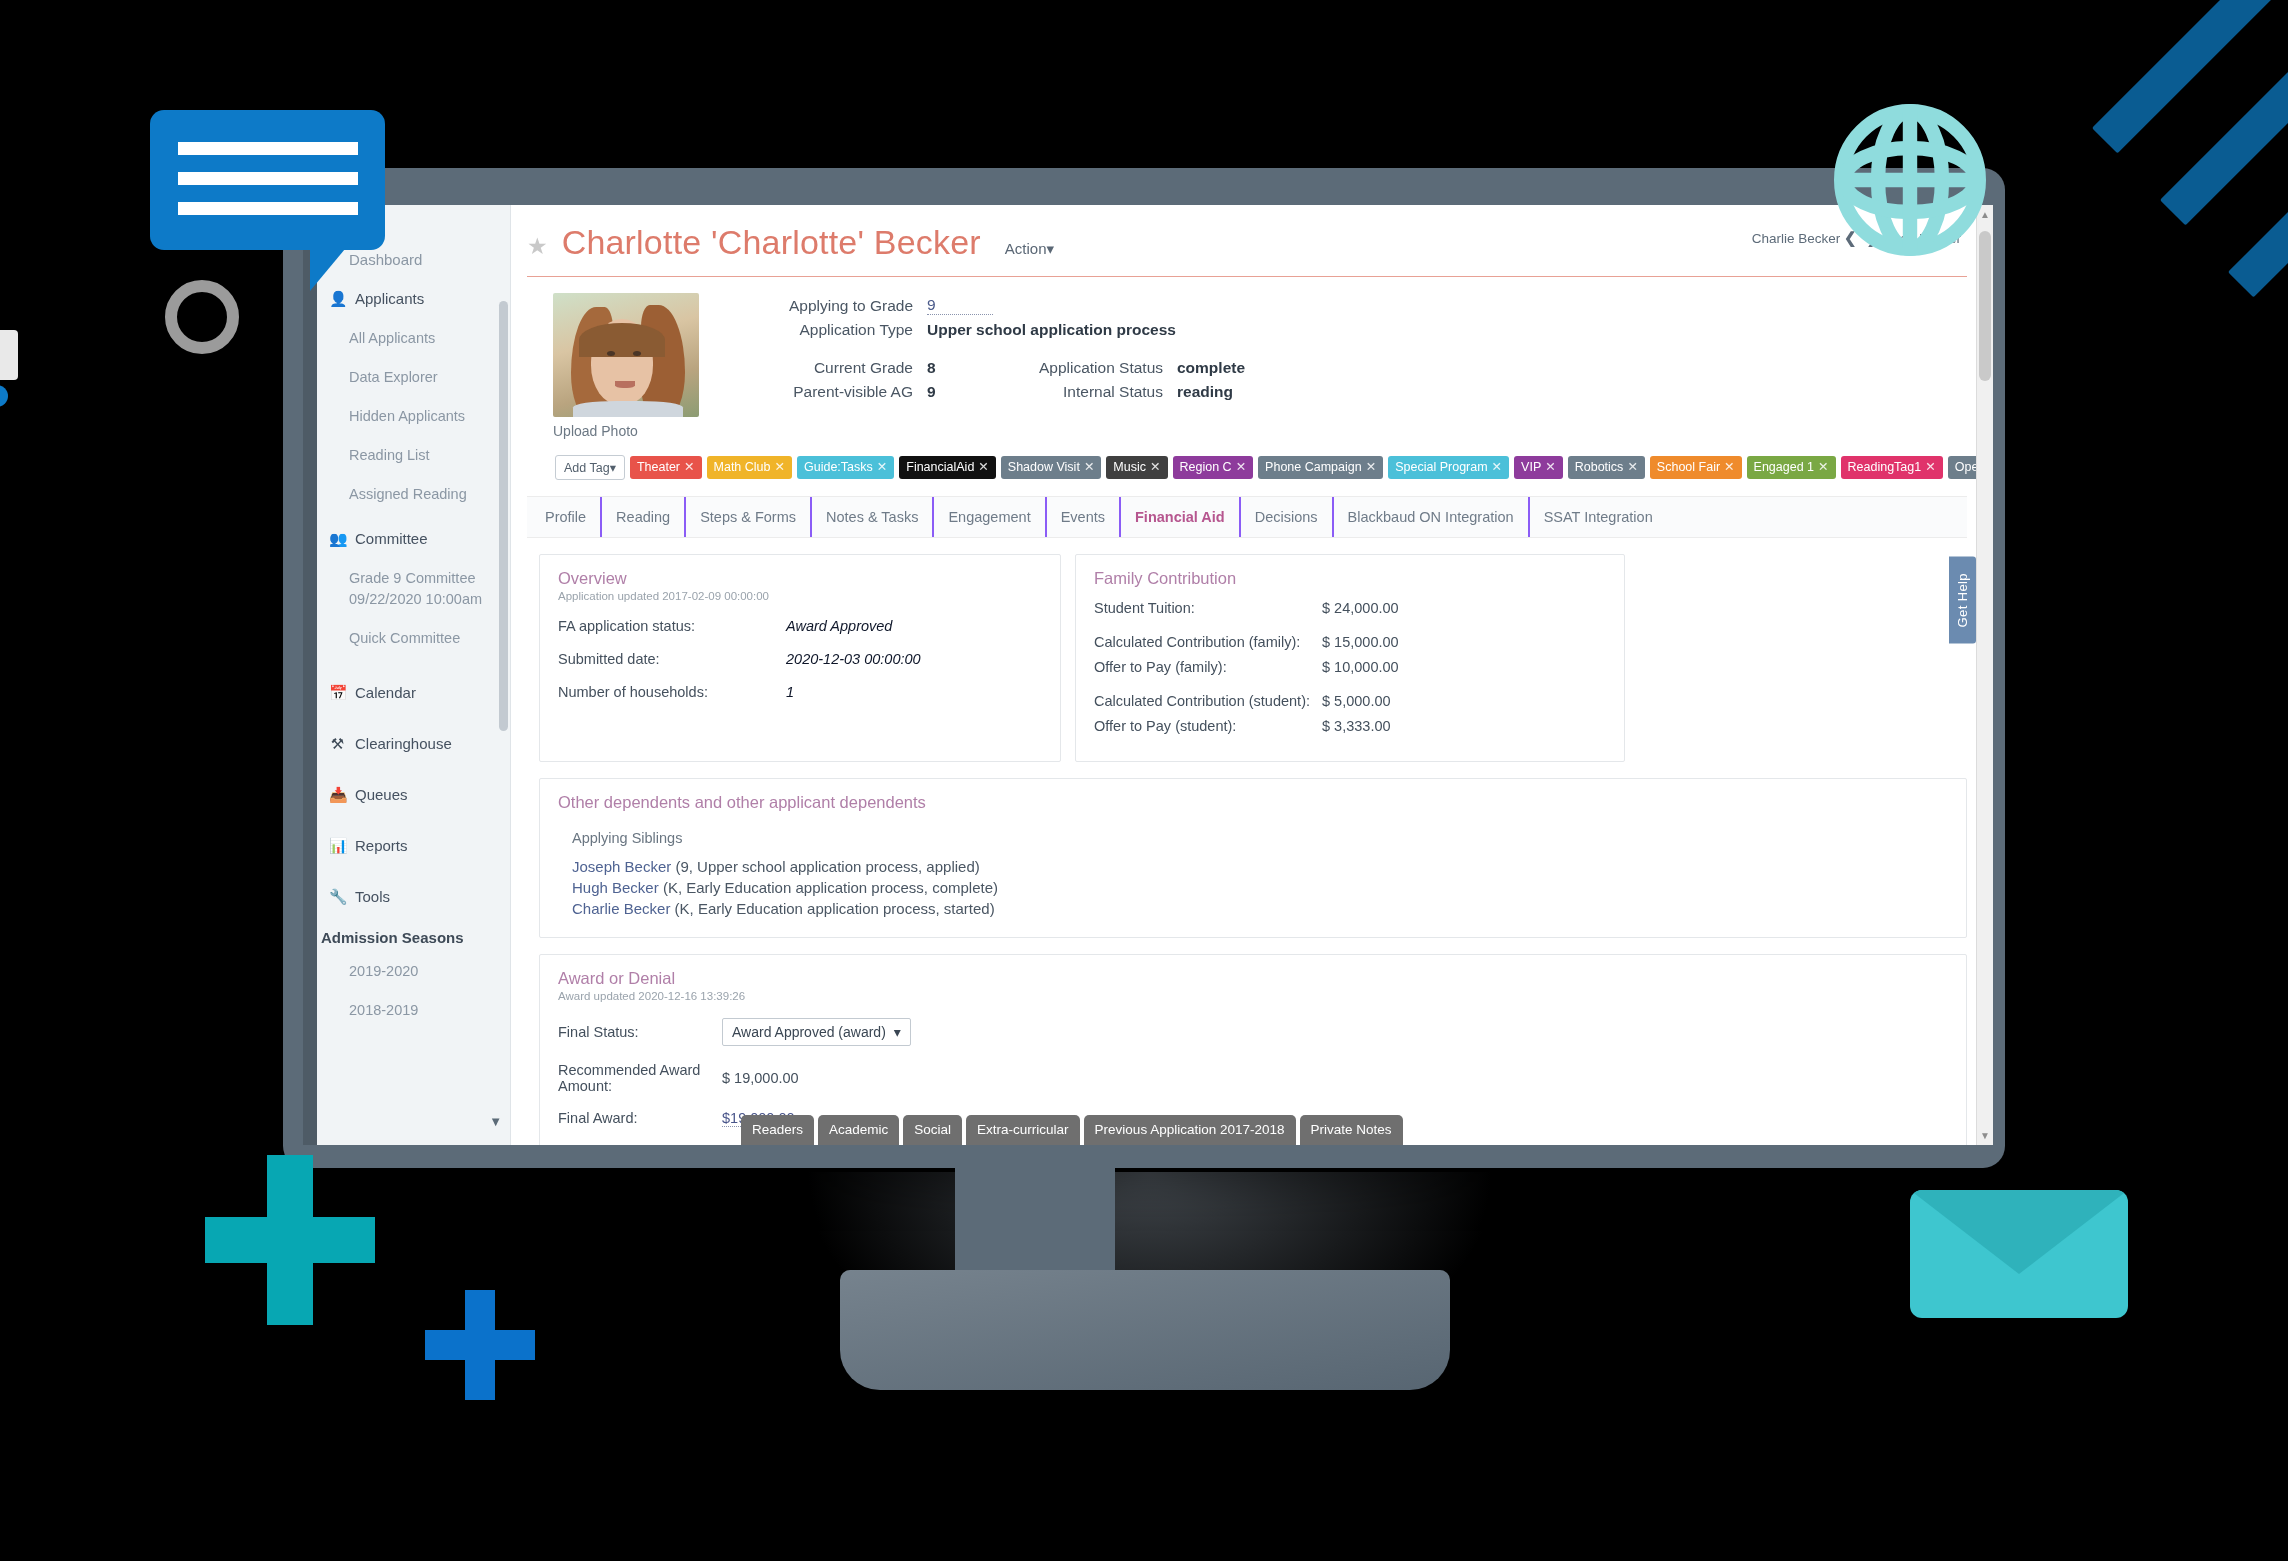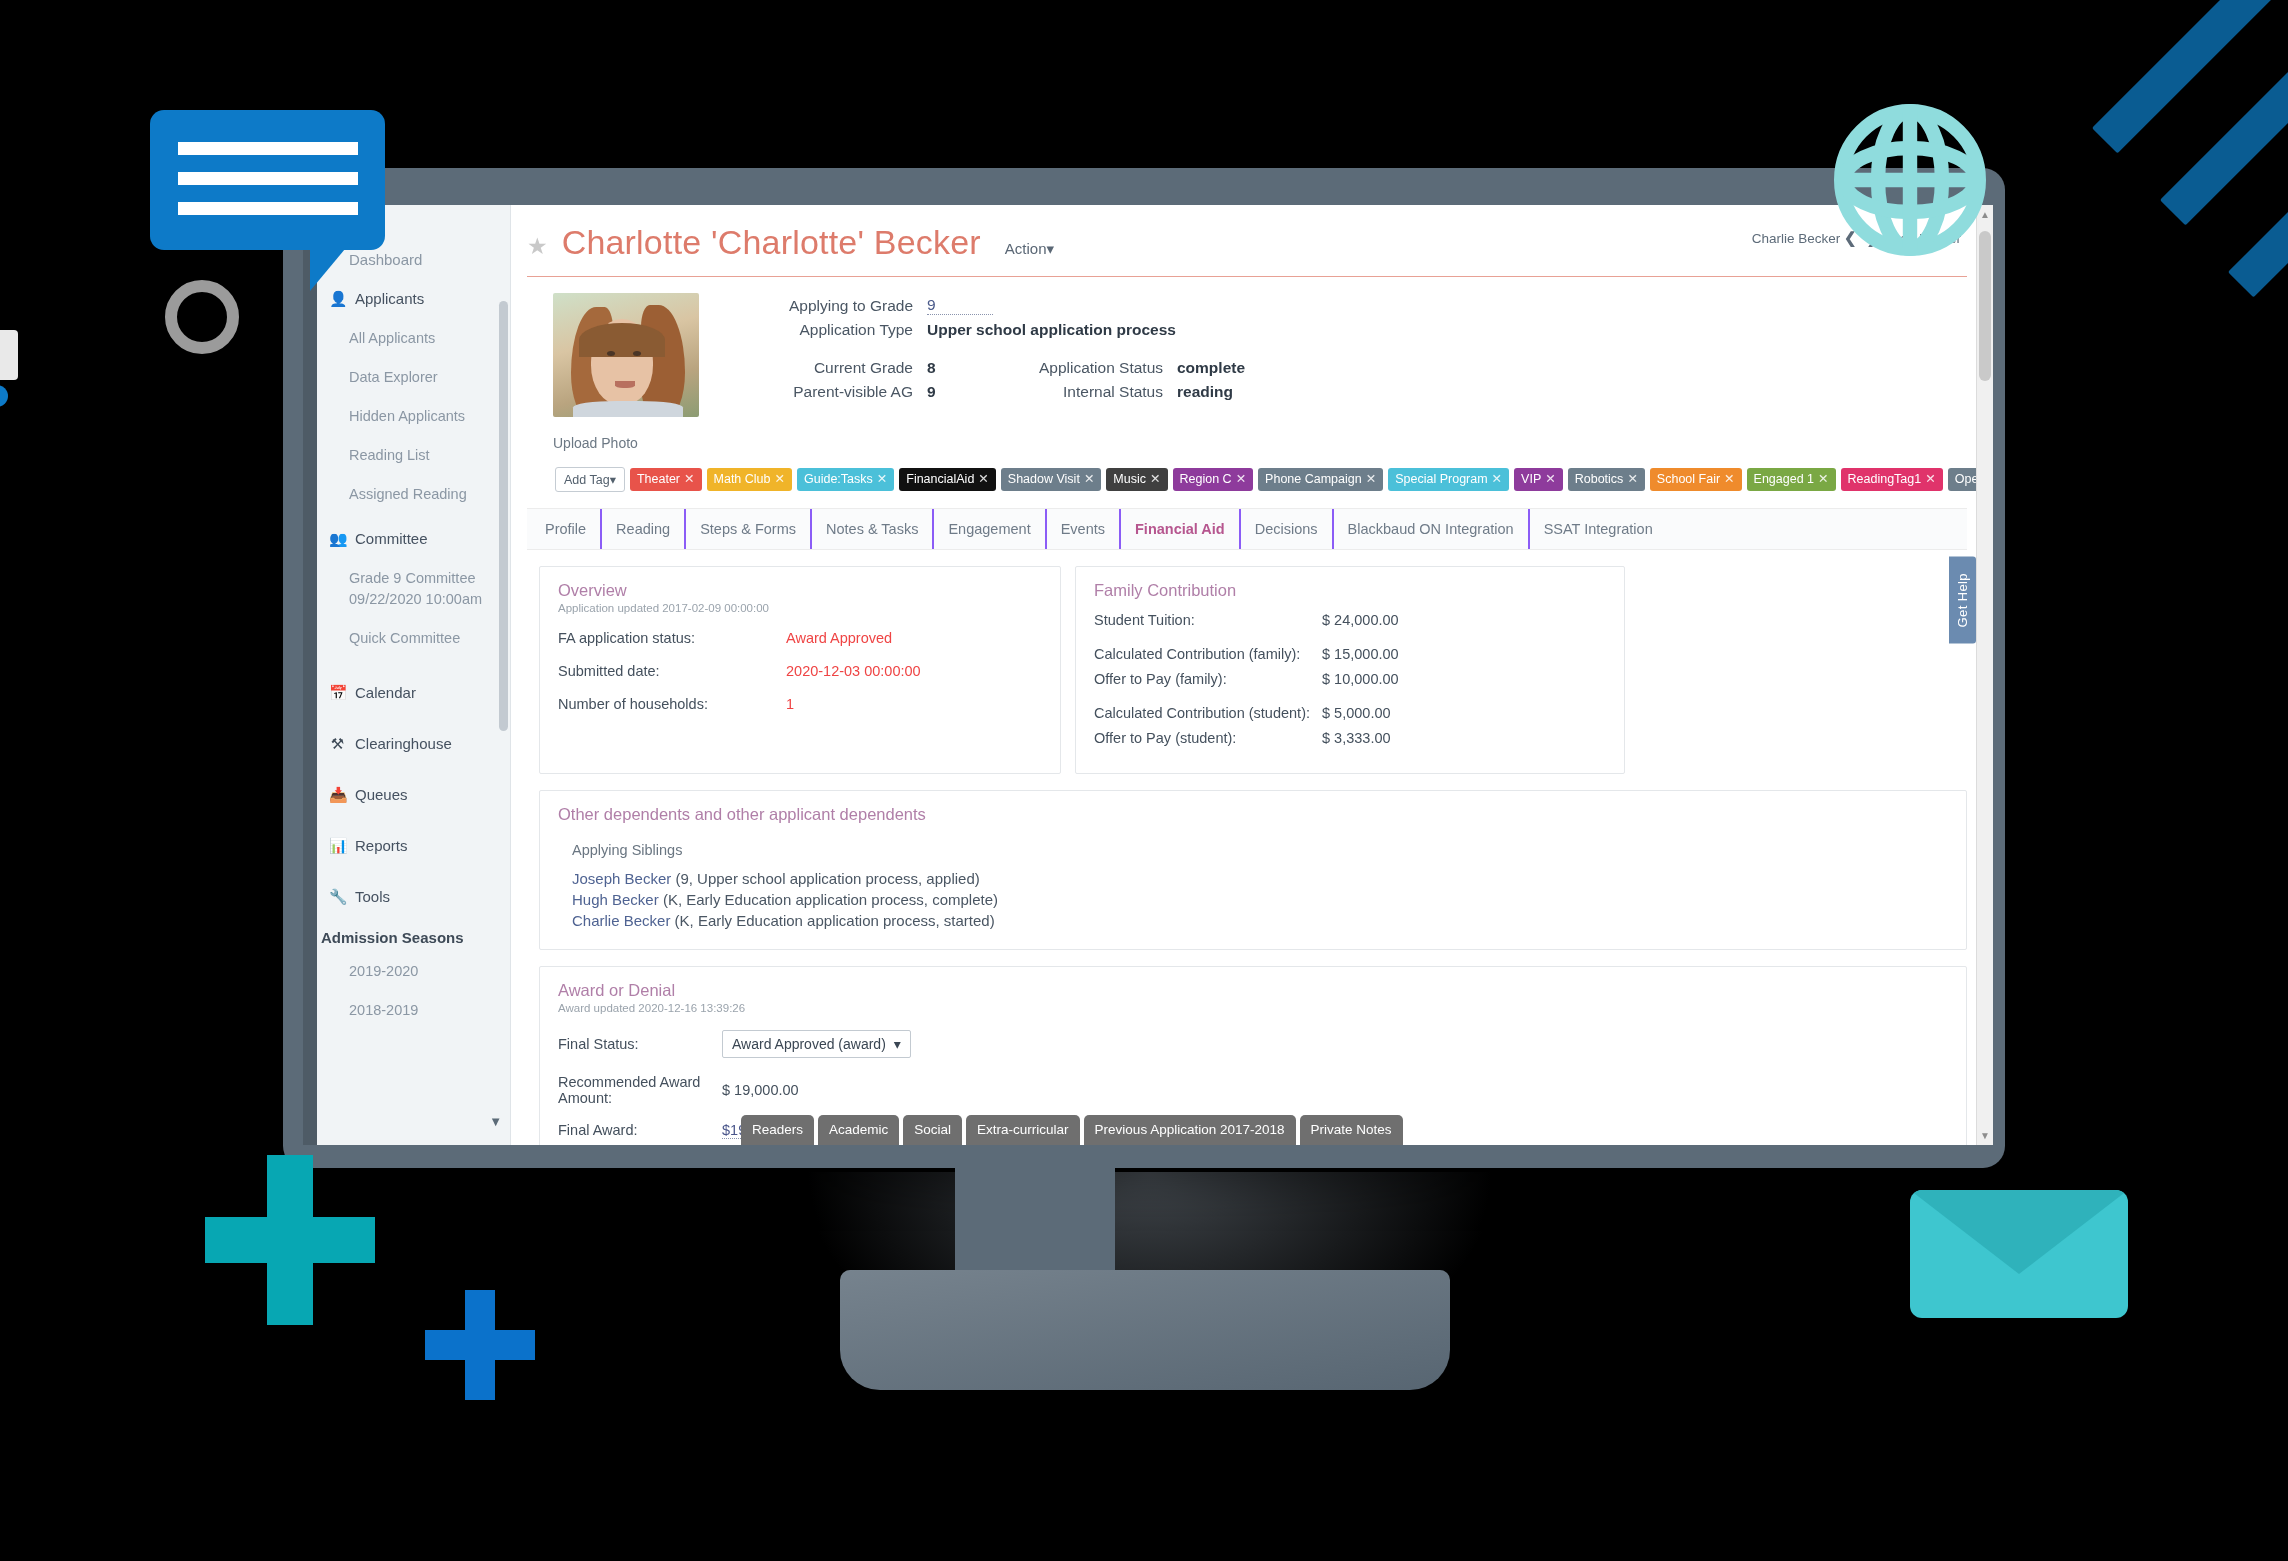--- a/index.html
+++ b/index.html
@@ -75,21 +75,21 @@
   .photo{width:146px;height:124px;border-radius:2px;overflow:hidden;position:relative;
      background:linear-gradient(165deg,#cfe0c8 0%,#d9c5a3 38%,#b9a47f 70%,#8c9c73 100%);}
   .photo .face{position:absolute;left:38px;top:26px;width:62px;height:86px;border-radius:50% 50% 46% 46%;background:#e7c2a5;}
   .photo .hairL{position:absolute;left:18px;top:14px;width:42px;height:110px;border-radius:60% 20% 30% 40%;background:#a5693c;}
   .photo .hairR{position:absolute;left:88px;top:12px;width:44px;height:112px;border-radius:20% 60% 40% 30%;background:#9c5f34;}
   .photo .top{position:absolute;left:26px;top:30px;width:86px;height:34px;border-radius:50% 50% 0 0;background:#8a5b33;}
   .photo .eyeL,.photo .eyeR{position:absolute;top:58px;width:8px;height:5px;border-radius:50%;background:#4a3526;}
   .photo .eyeL{left:54px;} .photo .eyeR{left:80px;}
   .photo .mouth{position:absolute;left:62px;top:88px;width:20px;height:7px;border-radius:0 0 40% 40%;background:#b8705f;}
   .photo .shirt{position:absolute;left:20px;bottom:0;width:110px;height:16px;background:#cfd6dd;border-radius:40% 40% 0 0;}
-  .upload{font-size:14px;color:#6c7884;padding-top:18px;}
+  .upload{font-size:14px;color:#6c7884;padding-top:6px;}
   .facts{padding-left:52px;padding-top:4px;font-size:15.5px;color:#3f4b58;}
   .fact-row{display:flex;margin-bottom:6px;}
   .fact-lab{width:162px;text-align:right;color:#4a5663;padding-right:14px;}
   .fact-val{min-width:66px;color:#2f3a46;}
   .fact-val.b{font-weight:bold;}
   .fact-val.link{color:#4a5a8a;border-bottom:1px dotted #8a93ad;display:inline-block;line-height:1.05;}
   .fact-lab2{width:170px;text-align:right;color:#4a5663;padding-right:14px;}
   .facts .gap{height:14px;}
 
   
@@ -104,21 +104,21 @@
   .tab:last-child{border-right:none;}
   .tab.active{color:#b6568f;font-weight:bold;}
 
   
   .row-cards{display:flex;gap:14px;padding:16px 0 0 12px;}
   .card{border:1px solid #e4e7ea;background:#fff;border-radius:2px;padding:14px 18px 18px 18px;}
   .card-title{font-size:16.5px;color:#b07fa8;margin-bottom:2px;font-weight:400;}
   .card-sub{font-size:11.5px;color:#9aa3ac;margin-bottom:16px;}
   .kv{display:flex;font-size:14.5px;color:#44505d;margin-bottom:17px;}
   .kv .k{width:228px;}
-  .kv .v{color:#ef4444;}
+  .kv .v{color:#0f172a;font-style:italic;}
   .kv.tight{margin-bottom:9px;}
   .kv .k2{width:228px;}
   .kv .vnum{width:132px;text-align:left;}
   .kv .vnum.r{text-align:left;}
   .card.overview{width:484px;min-height:128px;}
   .card.family{width:512px;min-height:122px;}
 
   .card.wide{margin:16px 0 0 12px;width:auto;}
   .sub-h{font-size:14.5px;color:#6a7682;padding:14px 0 10px 14px;}
   .sib{font-size:15px;color:#4a5663;padding:2px 0 2px 14px;}

